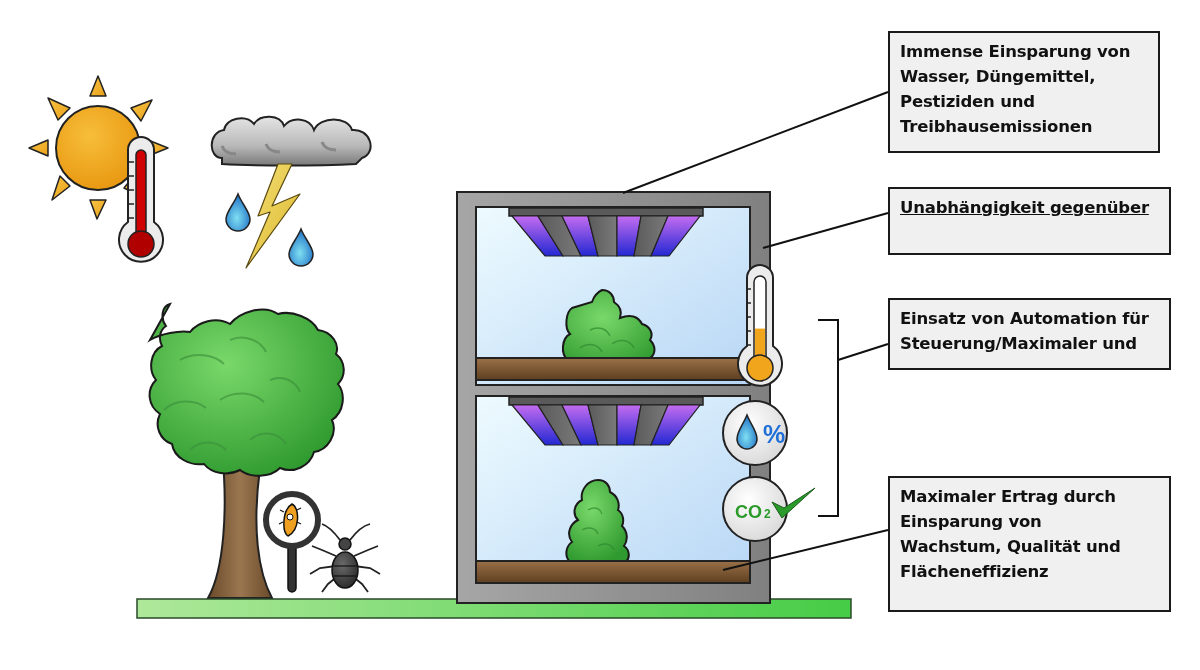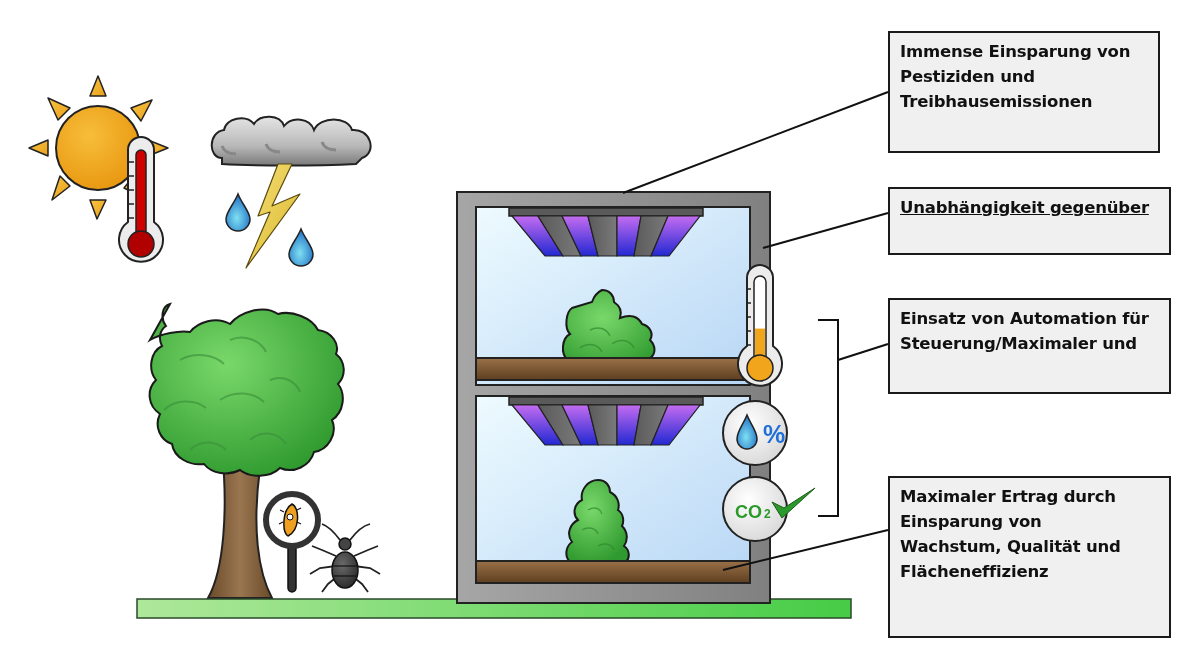--- a/index.html
+++ b/index.html
@@ -8,22 +8,22 @@
   .callout {
     position:absolute; background:#f0f0f0; border:2px solid #1a1a1a;
     box-sizing:border-box; padding:6px 10px 6px 10px;
     font-family:"DejaVu Sans", "Liberation Sans", sans-serif;
     font-weight:bold; font-size:16.5px; line-height:25px; color:#111;
     letter-spacing:-0.2px;
   }
   .callout .line { display:block; white-space:nowrap; }
   #callout-1 { left:888px; top:31px; width:272px; height:122px; }
   #callout-2 { left:888px; top:187px; width:283px; height:68px;text-decoration:underline; }
-  #callout-3 { left:888px; top:298px; width:283px; height:96px; }
-  #callout-4 { left:888px; top:476px; width:283px; height:162px; }
+  #callout-3 { left:888px; top:298px; width:283px; height:72px; }
+  #callout-4 { left:888px; top:476px; width:283px; height:136px; }
   .svg-label { font-family:"Liberation Sans", "DejaVu Sans", sans-serif; font-weight:bold; }
 </style>
 </head>
 <body>
 
 <svg id="scene" width="1200" height="670" viewBox="0 0 1200 670" xmlns="http://www.w3.org/2000/svg">
   <defs>
     <radialGradient id="gSun" cx="40%" cy="35%" r="70%">
       <stop offset="0%" stop-color="#f7be3a"></stop>
       <stop offset="100%" stop-color="#e8960f"></stop>
@@ -260,20 +260,21 @@
   <g stroke="#111" stroke-width="2">
     <line x1="623" y1="193" x2="888" y2="92"></line>
     <line x1="763" y1="248" x2="888" y2="213"></line>
     <line x1="838" y1="360" x2="888" y2="344"></line>
     <line x1="723" y1="570" x2="888" y2="530"></line>
   </g>
 </svg>
 
 <div class="callout" id="callout-1">
   <span class="line">Immense Einsparung von</span>
+  <span class="line">Wasser, Düngemittel,</span>
   <span class="line">Pestiziden und</span>
   <span class="line">Treibhausemissionen</span>
 </div>
 <div class="callout" id="callout-2">
   <span class="line">Unabhängigkeit gegenüber</span>
 </div>
 <div class="callout" id="callout-3">
   <span class="line">Einsatz von Automation für</span>
   <span class="line">Steuerung/Maximaler und</span>
 </div>

